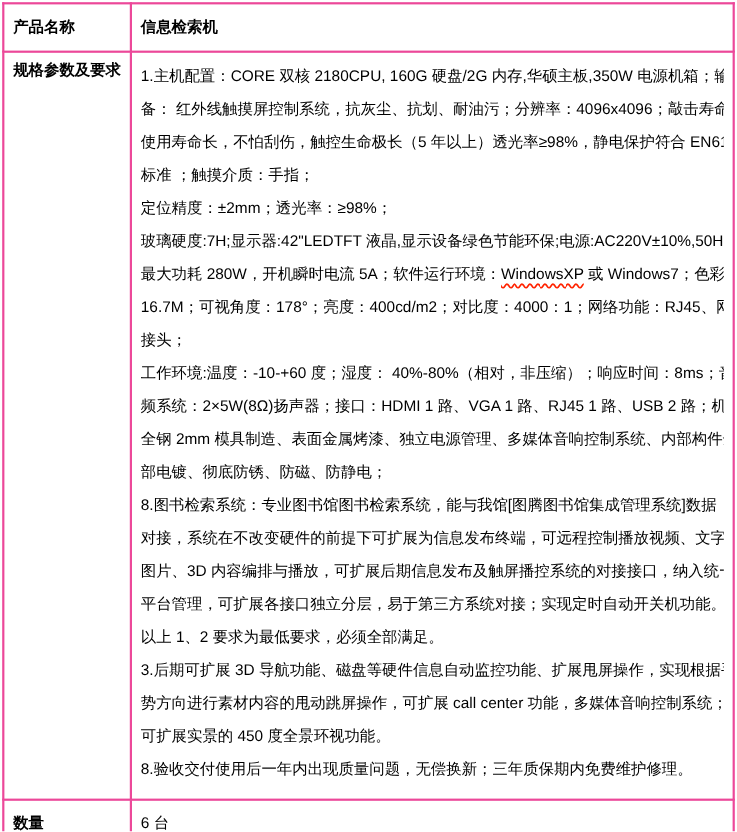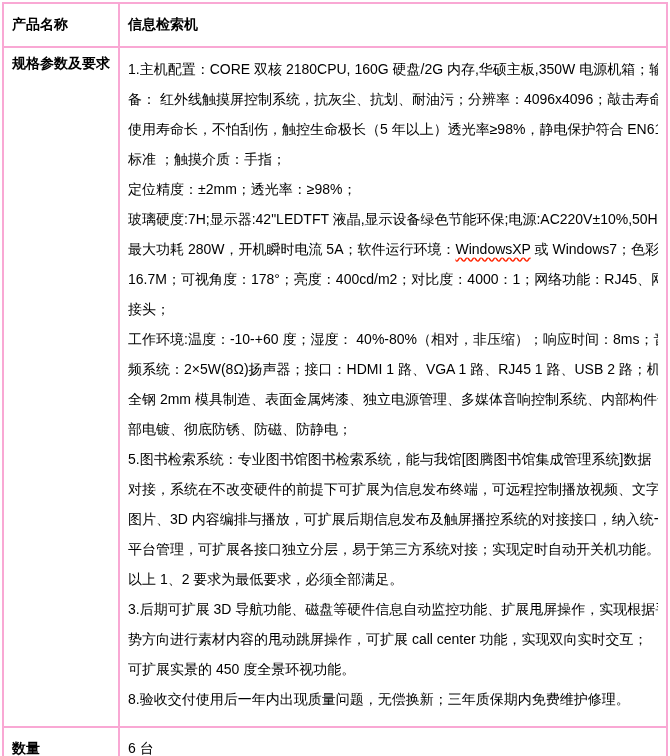--- a/index.html
+++ b/index.html
@@ -22,21 +22,21 @@
     position: absolute;
     left: 2px;
     top: 2px;
     width: 666px;
     height: 752px;
     border-collapse: collapse;
     table-layout: fixed;
   }
   col.col-label { width: 116px; }
   td.cell {
-    border: 2px solid #f9a8d4;
+    border: 2px solid #ec4899;
     padding: 12px 8px;
     vertical-align: middle;
     overflow: hidden;
   }
   td.cell.label {
     font-weight: bold;
     font-size: 14px;
     white-space: nowrap;
   }
   tr.row-product  { height: 34px; }
@@ -87,27 +87,27 @@
             <div class="spec-line">标准 ；触摸介质：手指；</div>
             <div class="spec-line">定位精度：±2mm；透光率：≥98%；</div>
             <div class="spec-line">玻璃硬度:7H;显示器:42"LEDTFT 液晶,显示设备绿色节能环保;电源:AC220V±10%,50Hz</div>
             <div class="spec-line">最大功耗 280W，开机瞬时电流 5A；软件运行环境：<span class="spell-error">WindowsXP</span> 或 Windows7；色彩深度：</div>
             <div class="spec-line">16.7M；可视角度：178°；亮度：400cd/m2；对比度：4000：1；网络功能：RJ45、网络</div>
             <div class="spec-line">接头；</div>
             <div class="spec-line">工作环境:温度：-10-+60 度；湿度： 40%-80%（相对，非压缩）；响应时间：8ms；音</div>
             <div class="spec-line">频系统：2×5W(8Ω)扬声器；接口：HDMI 1 路、VGA 1 路、RJ45 1 路、USB 2 路；机柜：</div>
             <div class="spec-line">全钢 2mm 模具制造、表面金属烤漆、独立电源管理、多媒体音响控制系统、内部构件全</div>
             <div class="spec-line">部电镀、彻底防锈、防磁、防静电；</div>
-            <div class="spec-line">5.图书检索系统：专业图书馆图书检索系统，能与我馆[图腾图书馆集成管理系统]数据</div>
+            <div class="spec-line">8.图书检索系统：专业图书馆图书检索系统，能与我馆[图腾图书馆集成管理系统]数据</div>
             <div class="spec-line">对接，系统在不改变硬件的前提下可扩展为信息发布终端，可远程控制播放视频、文字、</div>
             <div class="spec-line">图片、3D 内容编排与播放，可扩展后期信息发布及触屏播控系统的对接接口，纳入统一</div>
             <div class="spec-line">平台管理，可扩展各接口独立分层，易于第三方系统对接；实现定时自动开关机功能。</div>
             <div class="spec-line">以上 1、2 要求为最低要求，必须全部满足。</div>
             <div class="spec-line">3.后期可扩展 3D 导航功能、磁盘等硬件信息自动监控功能、扩展甩屏操作，实现根据手</div>
-            <div class="spec-line">势方向进行素材内容的甩动跳屏操作，可扩展 call center 功能，实现双向实时交互；</div>
+            <div class="spec-line">势方向进行素材内容的甩动跳屏操作，可扩展 call center 功能，多媒体音响控制系统；</div>
             <div class="spec-line">可扩展实景的 450 度全景环视功能。</div>
             <div class="spec-line">8.验收交付使用后一年内出现质量问题，无偿换新；三年质保期内免费维护修理。</div>
           </td>
       </tr>
       <tr class="row-qty">
         <td class="cell label">数量</td>
         <td class="cell value">6 台</td>
       </tr>
     </tbody>
   </table>

